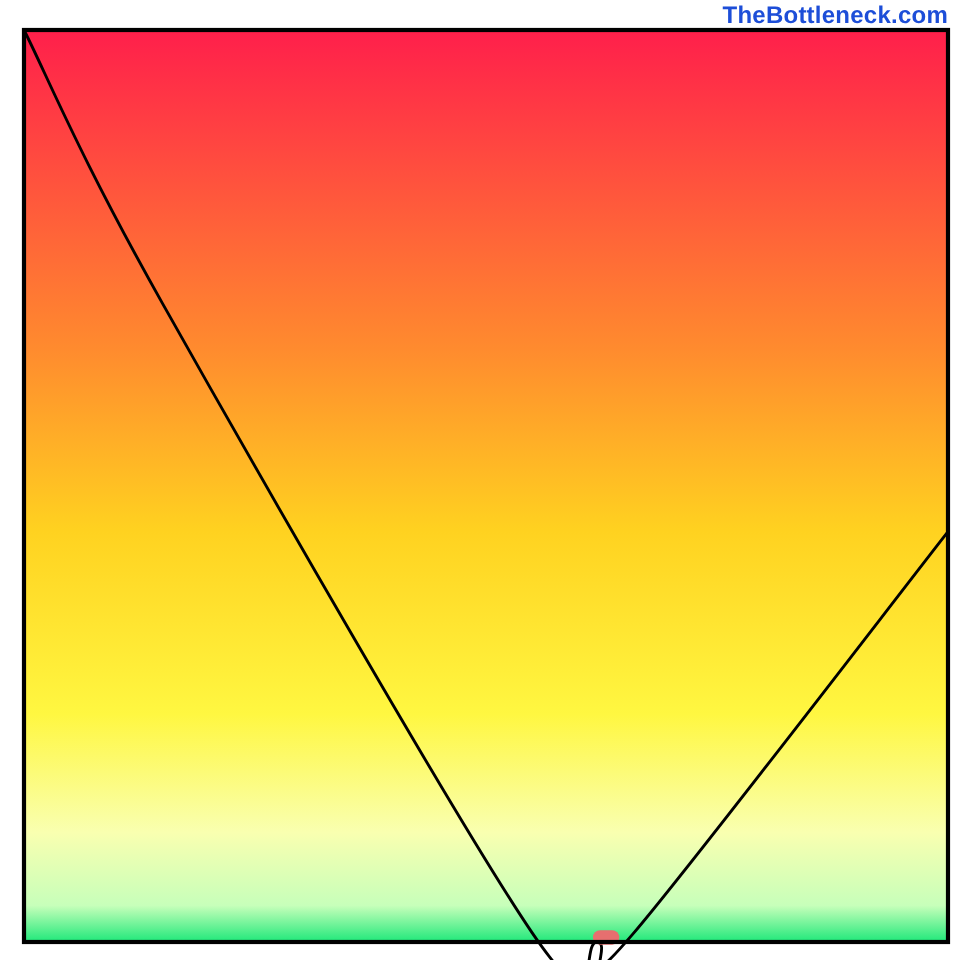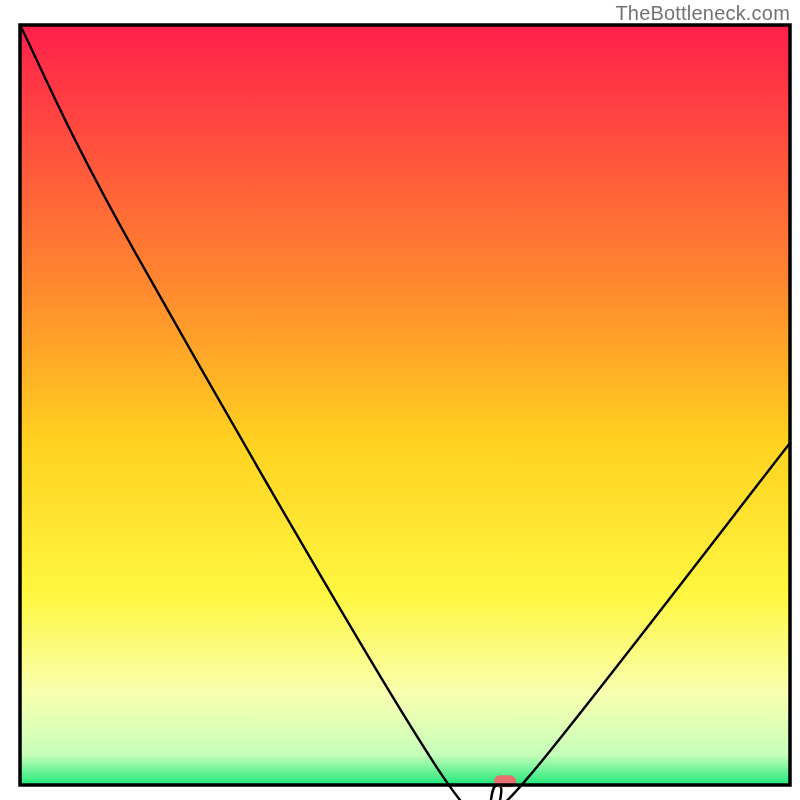--- a/index.html
+++ b/index.html
@@ -13,22 +13,22 @@
   .stage {
     position: relative;
     width: 800px;
     height: 800px;
   }
   .watermark {
     position: absolute;
     top: 2px;
     right: 10px;
     font-size: 20px;
-    font-weight: 400;
-    color: #737373;
+    font-weight: 700;
+    color: #1d4ed8;
     letter-spacing: 0.2px;
     z-index: 5;
   }
   svg.plot {
     position: absolute;
     left: 0;
     top: 0;
     width: 800px;
     height: 800px;
   }

